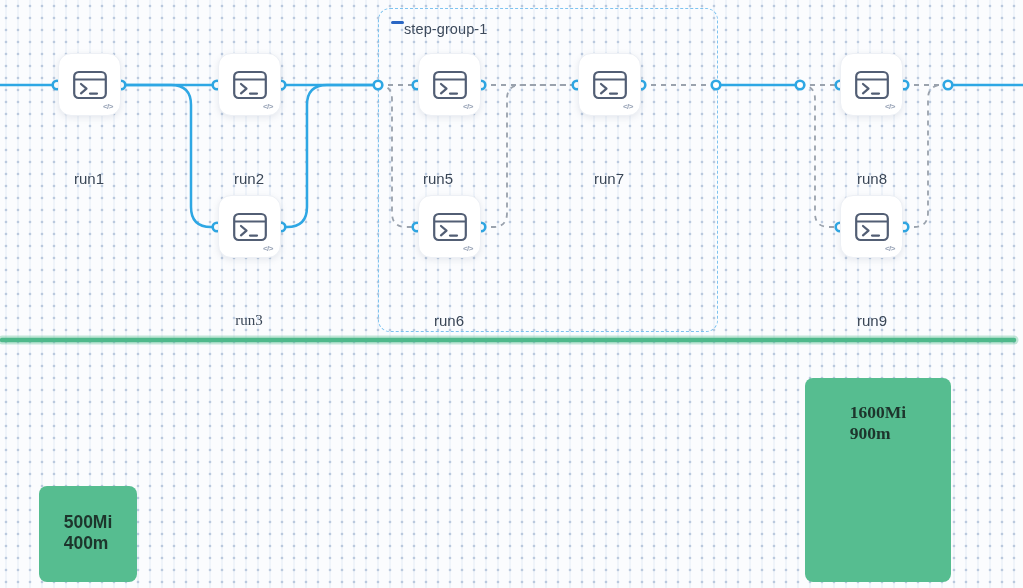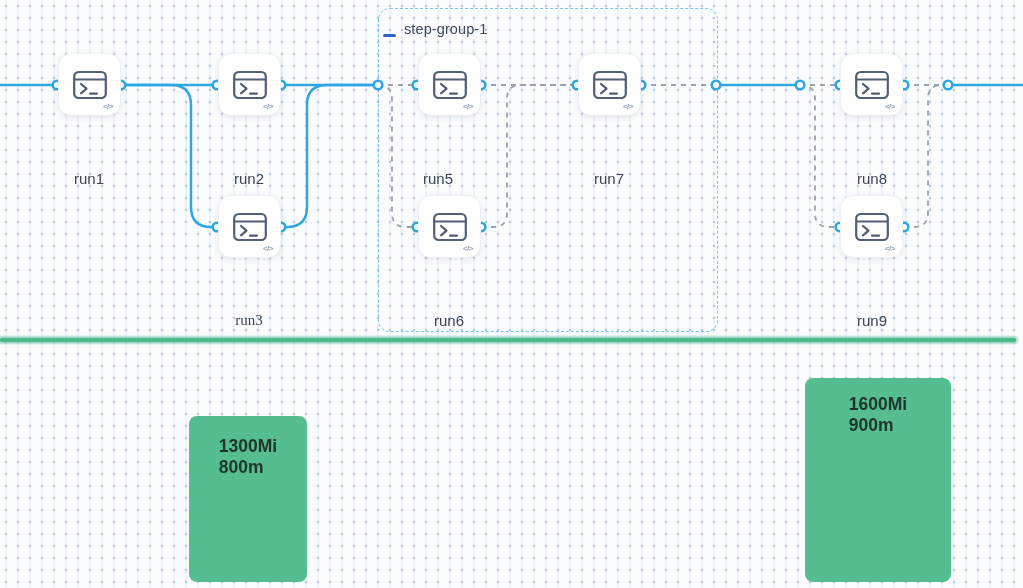--- a/index.html
+++ b/index.html
@@ -23,24 +23,24 @@
   .group {
     position: absolute;
     border: 1.5px dashed #7ec3f0;
     border-radius: 12px;
     background: rgba(255,255,255,0.0);
   }
   .group-1 { left: 378px; top: 8px; width: 340px; height: 324px; }
   .group-2 { left: 799px; top: 8px; width: 150px; height: 324px; }
   .group-header {
     position: absolute;
-    top: 12px; left: 4px;
+    top: 12px; left: 12px;
     display: flex;
-    align-items: flex-end;
-    gap: 8px;
+    align-items: flex-start;
+    gap: 0;
   }
   .collapse-icon {
     width: 13px; height: 3px;
     border-radius: 2px;
     background: #2a66c4;
     cursor: pointer;
   }
   .group-title {
     font-size: 14.5px;
     color: #3d4a5c;
@@ -119,21 +119,21 @@
     margin: 0 auto;
     font-size: 17.5px;
     font-weight: 700;
     line-height: 1.22;
     color: #1d352c;
     text-align: left;
   }
   .bar-1 .bar-label { padding-top: 26px; }
   .bar-2 .bar-label { padding-top: 20px; }
   .bar-3 .bar-label { padding-top: 21px; }
-  .bar-4 .bar-label { padding-top: 16px; }
+  .bar-4 .bar-label { padding-top: 24px; font-family: Liberation Serif, serif; }
   .bar-label span { display: block; }
 </style>
 </head>
 <body>
 
 <div class="stage">
 
   <div class="group group-1">
     <div class="group-header">
       <span class="collapse-icon"></span>
@@ -261,24 +261,24 @@
 
   <div class="node-label l-run1">run1</div>
   <div class="node-label l-run2">run2</div>
   <div class="node-label l-run3">run3</div>
   <div class="node-label l-run5">run5</div>
   <div class="node-label l-run6">run6</div>
   <div class="node-label l-run7">run7</div>
   <div class="node-label l-run8">run8</div>
   <div class="node-label l-run9">run9</div>
 
-  <div class="bar bar-2">
+  <div class="bar bar-1">
     <div class="bar-label">
-      <span>1300Mi</span>
-      <span>800m</span>
+      <span>500Mi</span>
+      <span>400m</span>
     </div>
   </div>
   <div class="bar bar-4">
     <div class="bar-label">
       <span>1600Mi</span>
       <span>900m</span>
     </div>
   </div>
 
 </div>

